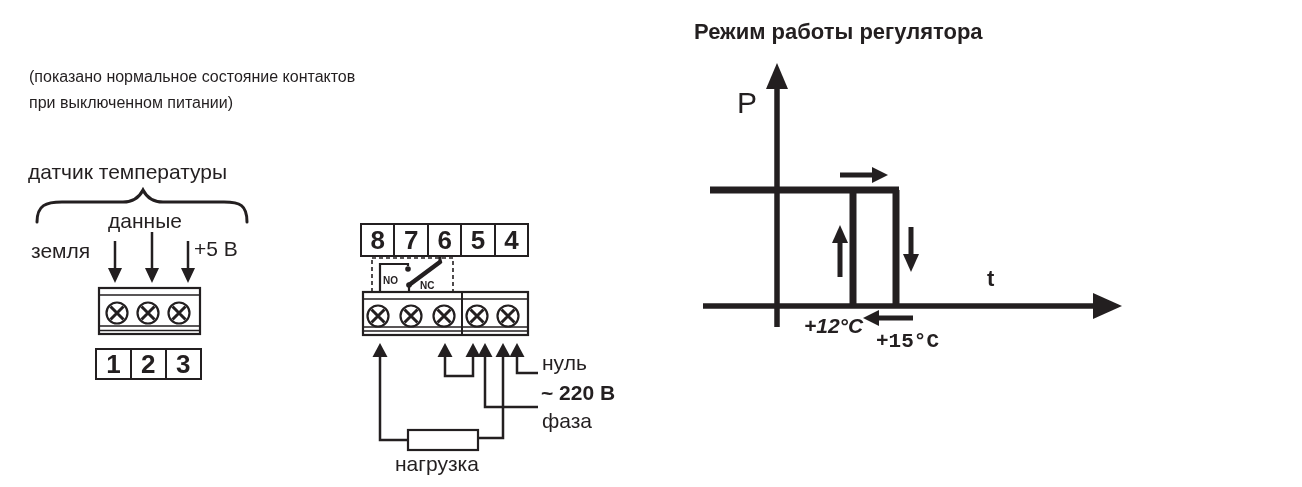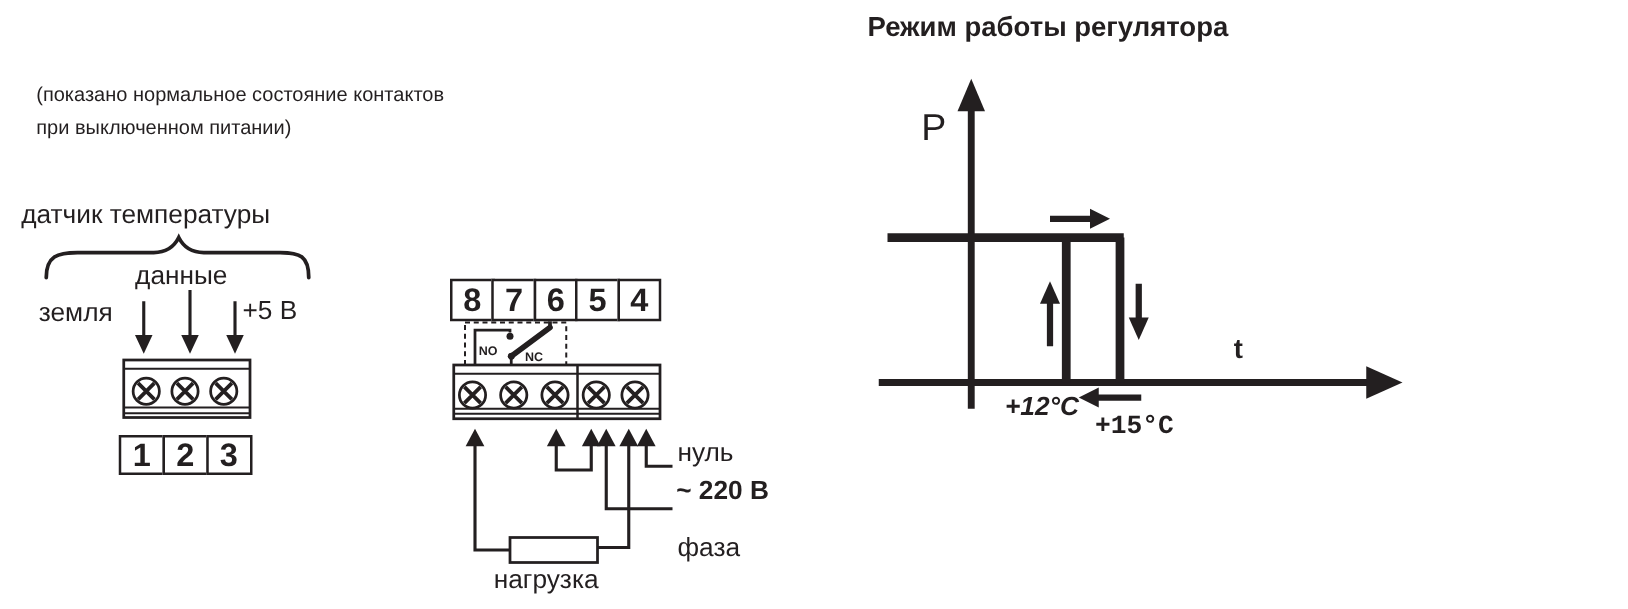--- a/index.html
+++ b/index.html
@@ -27,21 +27,21 @@
   svg text{fill:#231f20;font-family:"Liberation Sans",sans-serif;font-weight:bold;font-size:10px;}
 </style>
 </head>
 <body>
 
 <div id="canvas">
 
   <div class="abs note" style="left:29px;top:64px;">(показано нормальное состояние контактов
 при выключенном питании)</div>
 
-  <div class="abs lbl" style="left:17px;top:160px;">датчик температуры</div>
+  <div class="abs lbl" style="left:28px;top:160px;">датчик температуры</div>
   <div class="abs lbl" style="left:100px;top:209px;width:90px;text-align:center;">данные</div>
   <div class="abs lbl" style="left:31px;top:239px;">земля</div>
   <div class="abs lbl" style="left:194px;top:237px;">+5 В</div>
 
   <svg style="left:20px;top:150px;" width="250" height="240" viewBox="0 0 250 240">
     <g>
       <path class="ln" stroke-width="3" stroke-linecap="round" d="M 17 72 C 17 55 26 52 42 52 L 103 52 C 113 52 119 48 123 40 C 127 48 133 52 143 52 L 204 52 C 220 52 227 55 227 72"></path>
     </g>
     <g>
       <path class="ln" stroke-width="2.5" d="M 95 91 L 95 119"></path>
@@ -150,24 +150,24 @@
     </g>
     <g>
       <polygon class="fl" points="159.5,142 174.5,142 167,128"></polygon>
       <polyline class="ln" stroke-width="2.5" points="167,141 167,158 188,158"></polyline>
     </g>
     <rect class="ln" stroke-width="2.2" x="58" y="215" width="70" height="20" fill="#fff"></rect>
   </svg>
 
   <div class="abs lbl" style="left:542px;top:351px;">нуль</div>
   <div class="abs lbl" style="left:541px;top:381px;font-weight:bold;">~ 220 В</div>
-  <div class="abs lbl" style="left:542px;top:427px;">фаза</div>
+  <div class="abs lbl" style="left:542px;top:409px;">фаза</div>
   <div class="abs lbl" style="left:395px;top:452px;text-align:center;">нагрузка</div>
 
-  <div class="abs title" style="left:694px;top:9px;">Режим работы регулятора</div>
+  <div class="abs title" style="left:694px;top:19px;">Режим работы регулятора</div>
 
   <svg style="left:695px;top:55px;" width="440" height="280" viewBox="0 0 440 280">
 
     <g>
       <path class="ln" stroke-width="5.5" d="M 82 30 L 82 272"></path>
       <polygon class="fl" points="82,8 71,34 93,34"></polygon>
     </g>
     <g>
       <path class="ln" stroke-width="5.5" d="M 8 251 L 400 251"></path>
       <polygon class="fl" points="427,251 398,238 398,264"></polygon>

